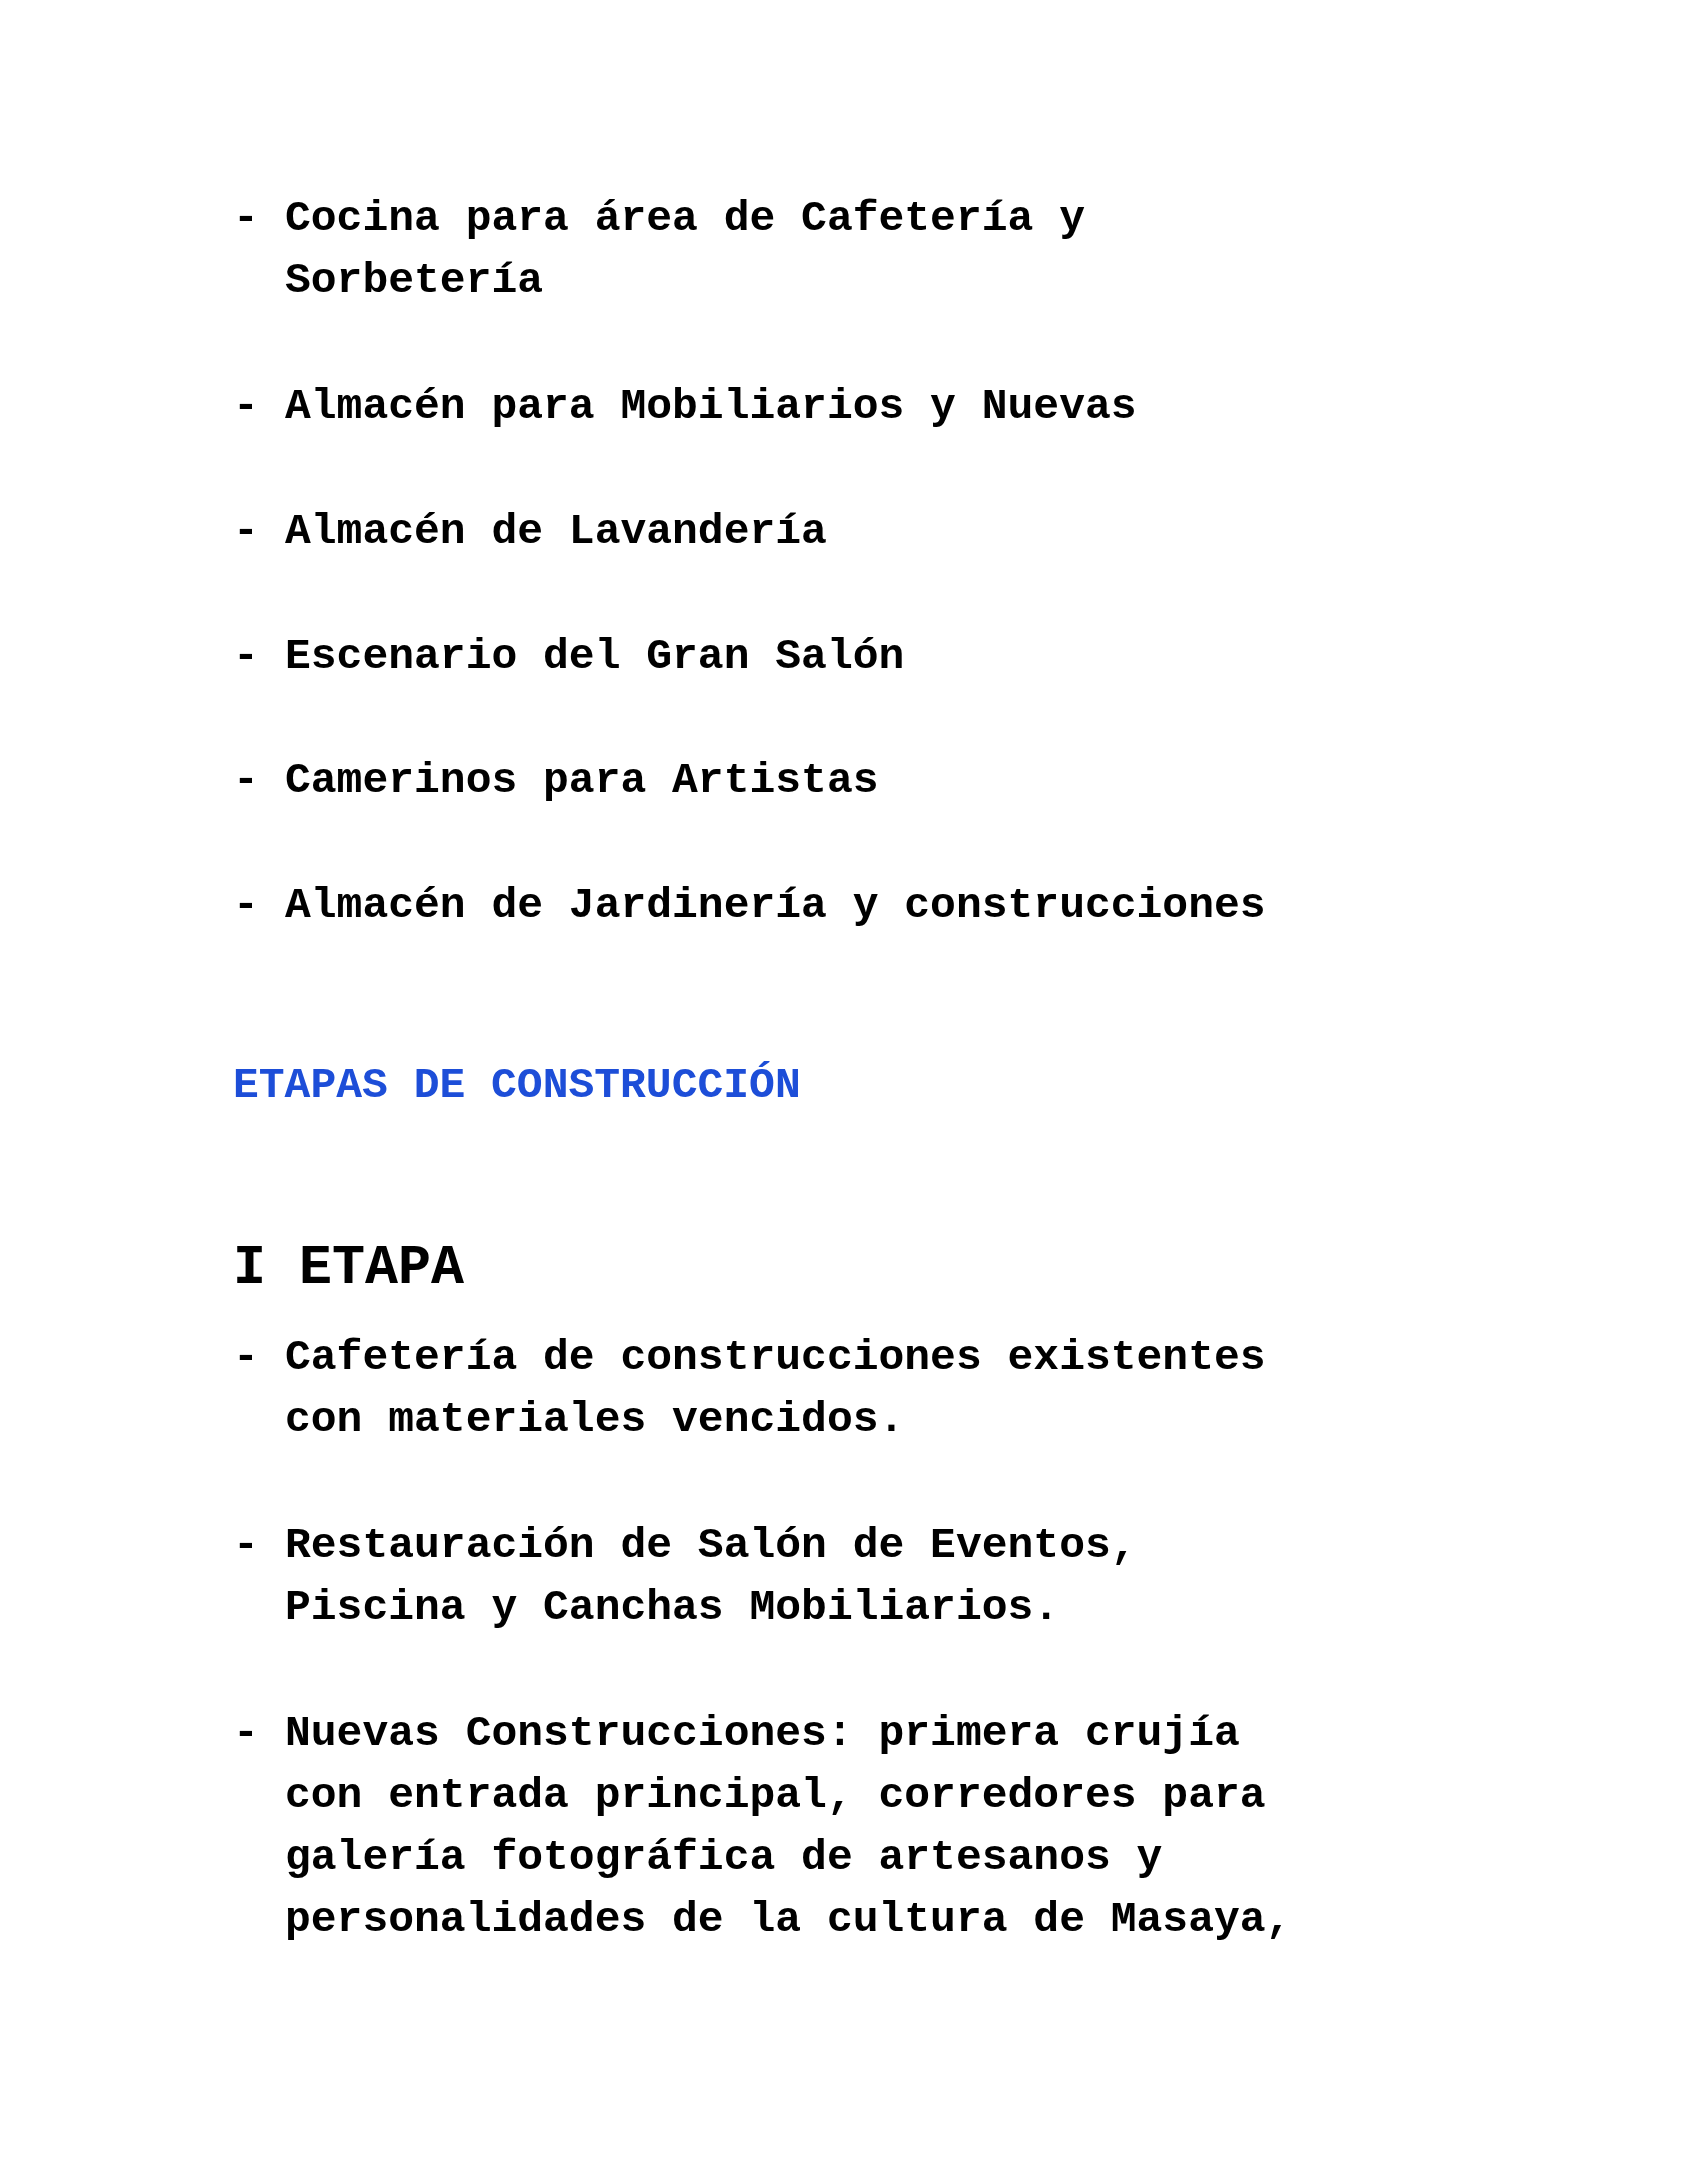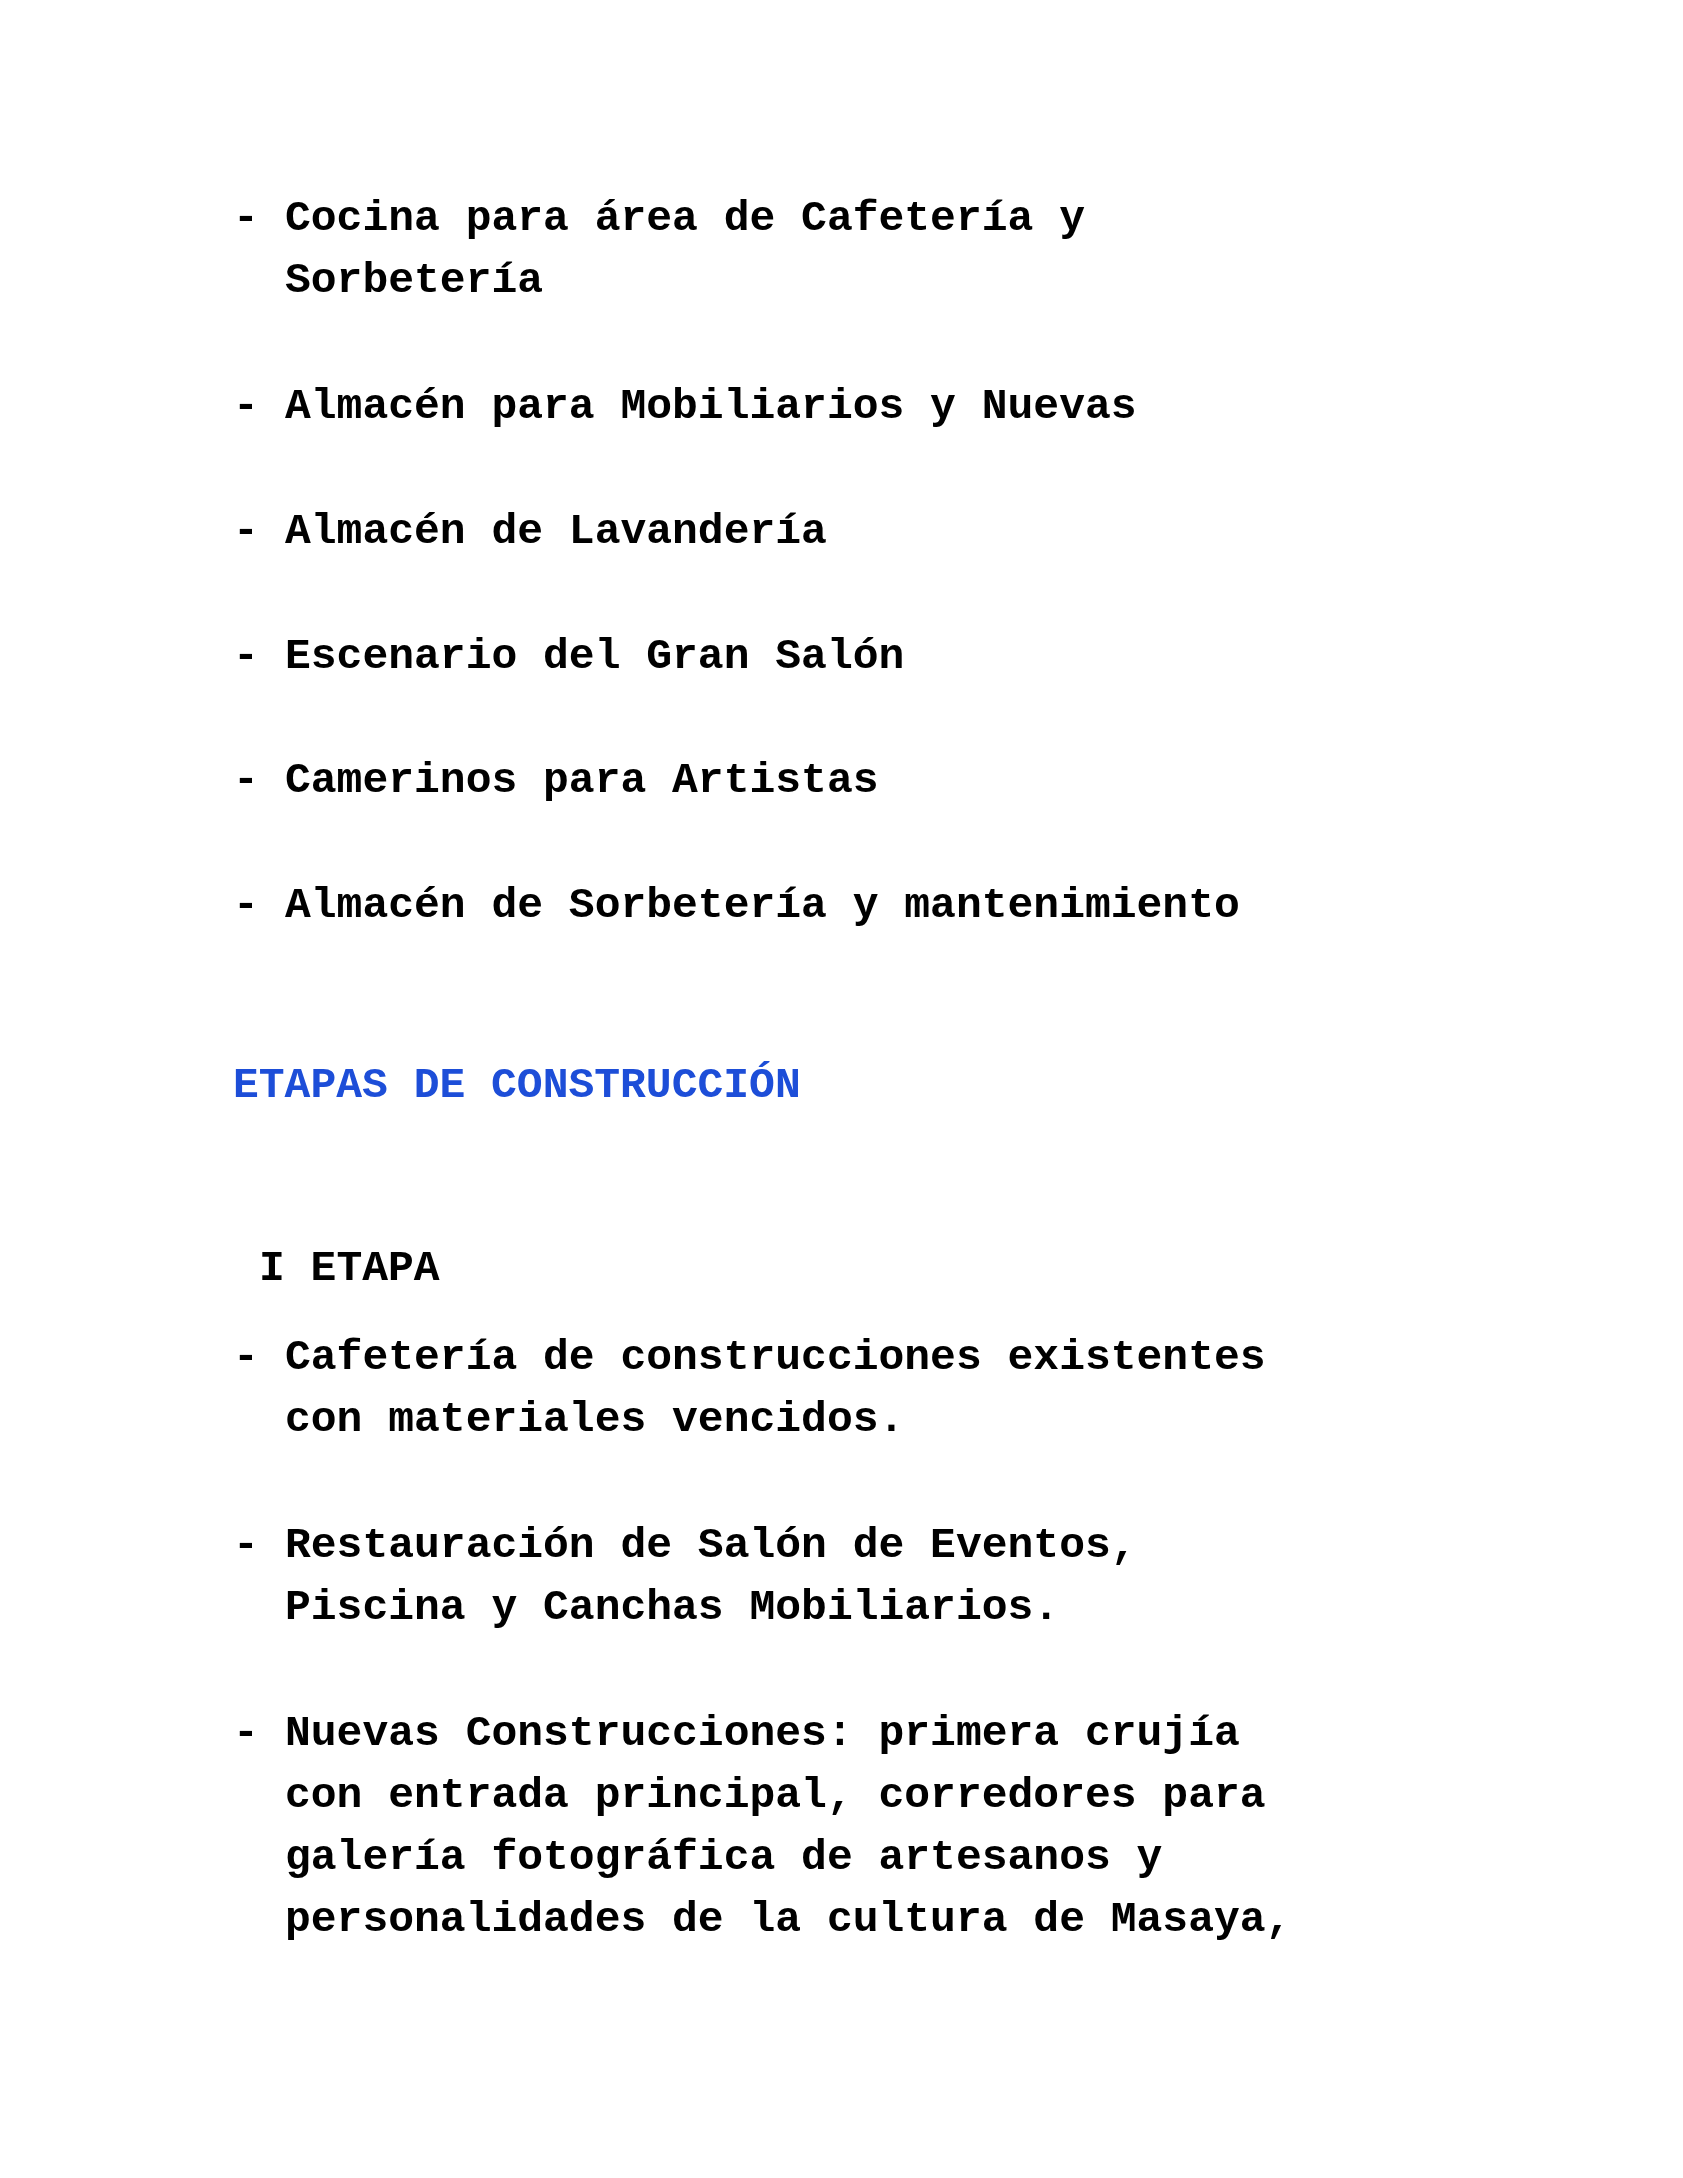--- a/index.html
+++ b/index.html
@@ -3,21 +3,21 @@
 <meta charset="utf-8">
 <style>
   html, body { margin: 0; padding: 0; background: #ffffff; }
   body { width: 1683px; height: 2178px; position: relative; overflow: hidden;
          font-family: "Liberation Mono", "DejaVu Sans Mono", monospace; font-weight: bold; color: #000; }
   .page { position: absolute; left: 0; top: 0; width: 1683px; height: 2178px; }
   .item { position: absolute; left: 233px; font-size: 43px; line-height: 62px; width: 1287px; }
   .item .dash { position: absolute; left: 0; top: 0; }
   .item .txt { display: block; margin-left: 52px; white-space: pre-line; }
   .heading { position: absolute; left: 233px; font-size: 43px; line-height: 62px; color: #1d4ed8; }
-  .subheading { position: absolute; left: 233px; font-size: 43px; line-height: 62px; margin-left: 26px; }
+  .subheading { position: absolute; left: 233px; font-size: 55px; line-height: 62px; }
 </style>
 </head>
 <body>
 
 <div class="page">
 
   <div class="item" style="top:188px;">
     <span class="dash">-</span>
     <span class="txt">Cocina para área de Cafetería y
 Sorbetería</span>
@@ -38,21 +38,21 @@
     <span class="txt">Escenario del Gran Salón</span>
   </div>
 
   <div class="item" style="top:750px;">
     <span class="dash">-</span>
     <span class="txt">Camerinos para Artistas</span>
   </div>
 
   <div class="item" style="top:875px;">
     <span class="dash">-</span>
-    <span class="txt">Almacén de Sorbetería y mantenimiento</span>
+    <span class="txt">Almacén de Jardinería y construcciones</span>
   </div>
 
   <div class="heading" style="top:1055px;">ETAPAS DE CONSTRUCCIÓN</div>
 
   <div class="subheading" style="top:1238px;">I ETAPA</div>
 
   <div class="item" style="top:1327px;">
     <span class="dash">-</span>
     <span class="txt">Cafetería de construcciones existentes
 con materiales vencidos.</span>

